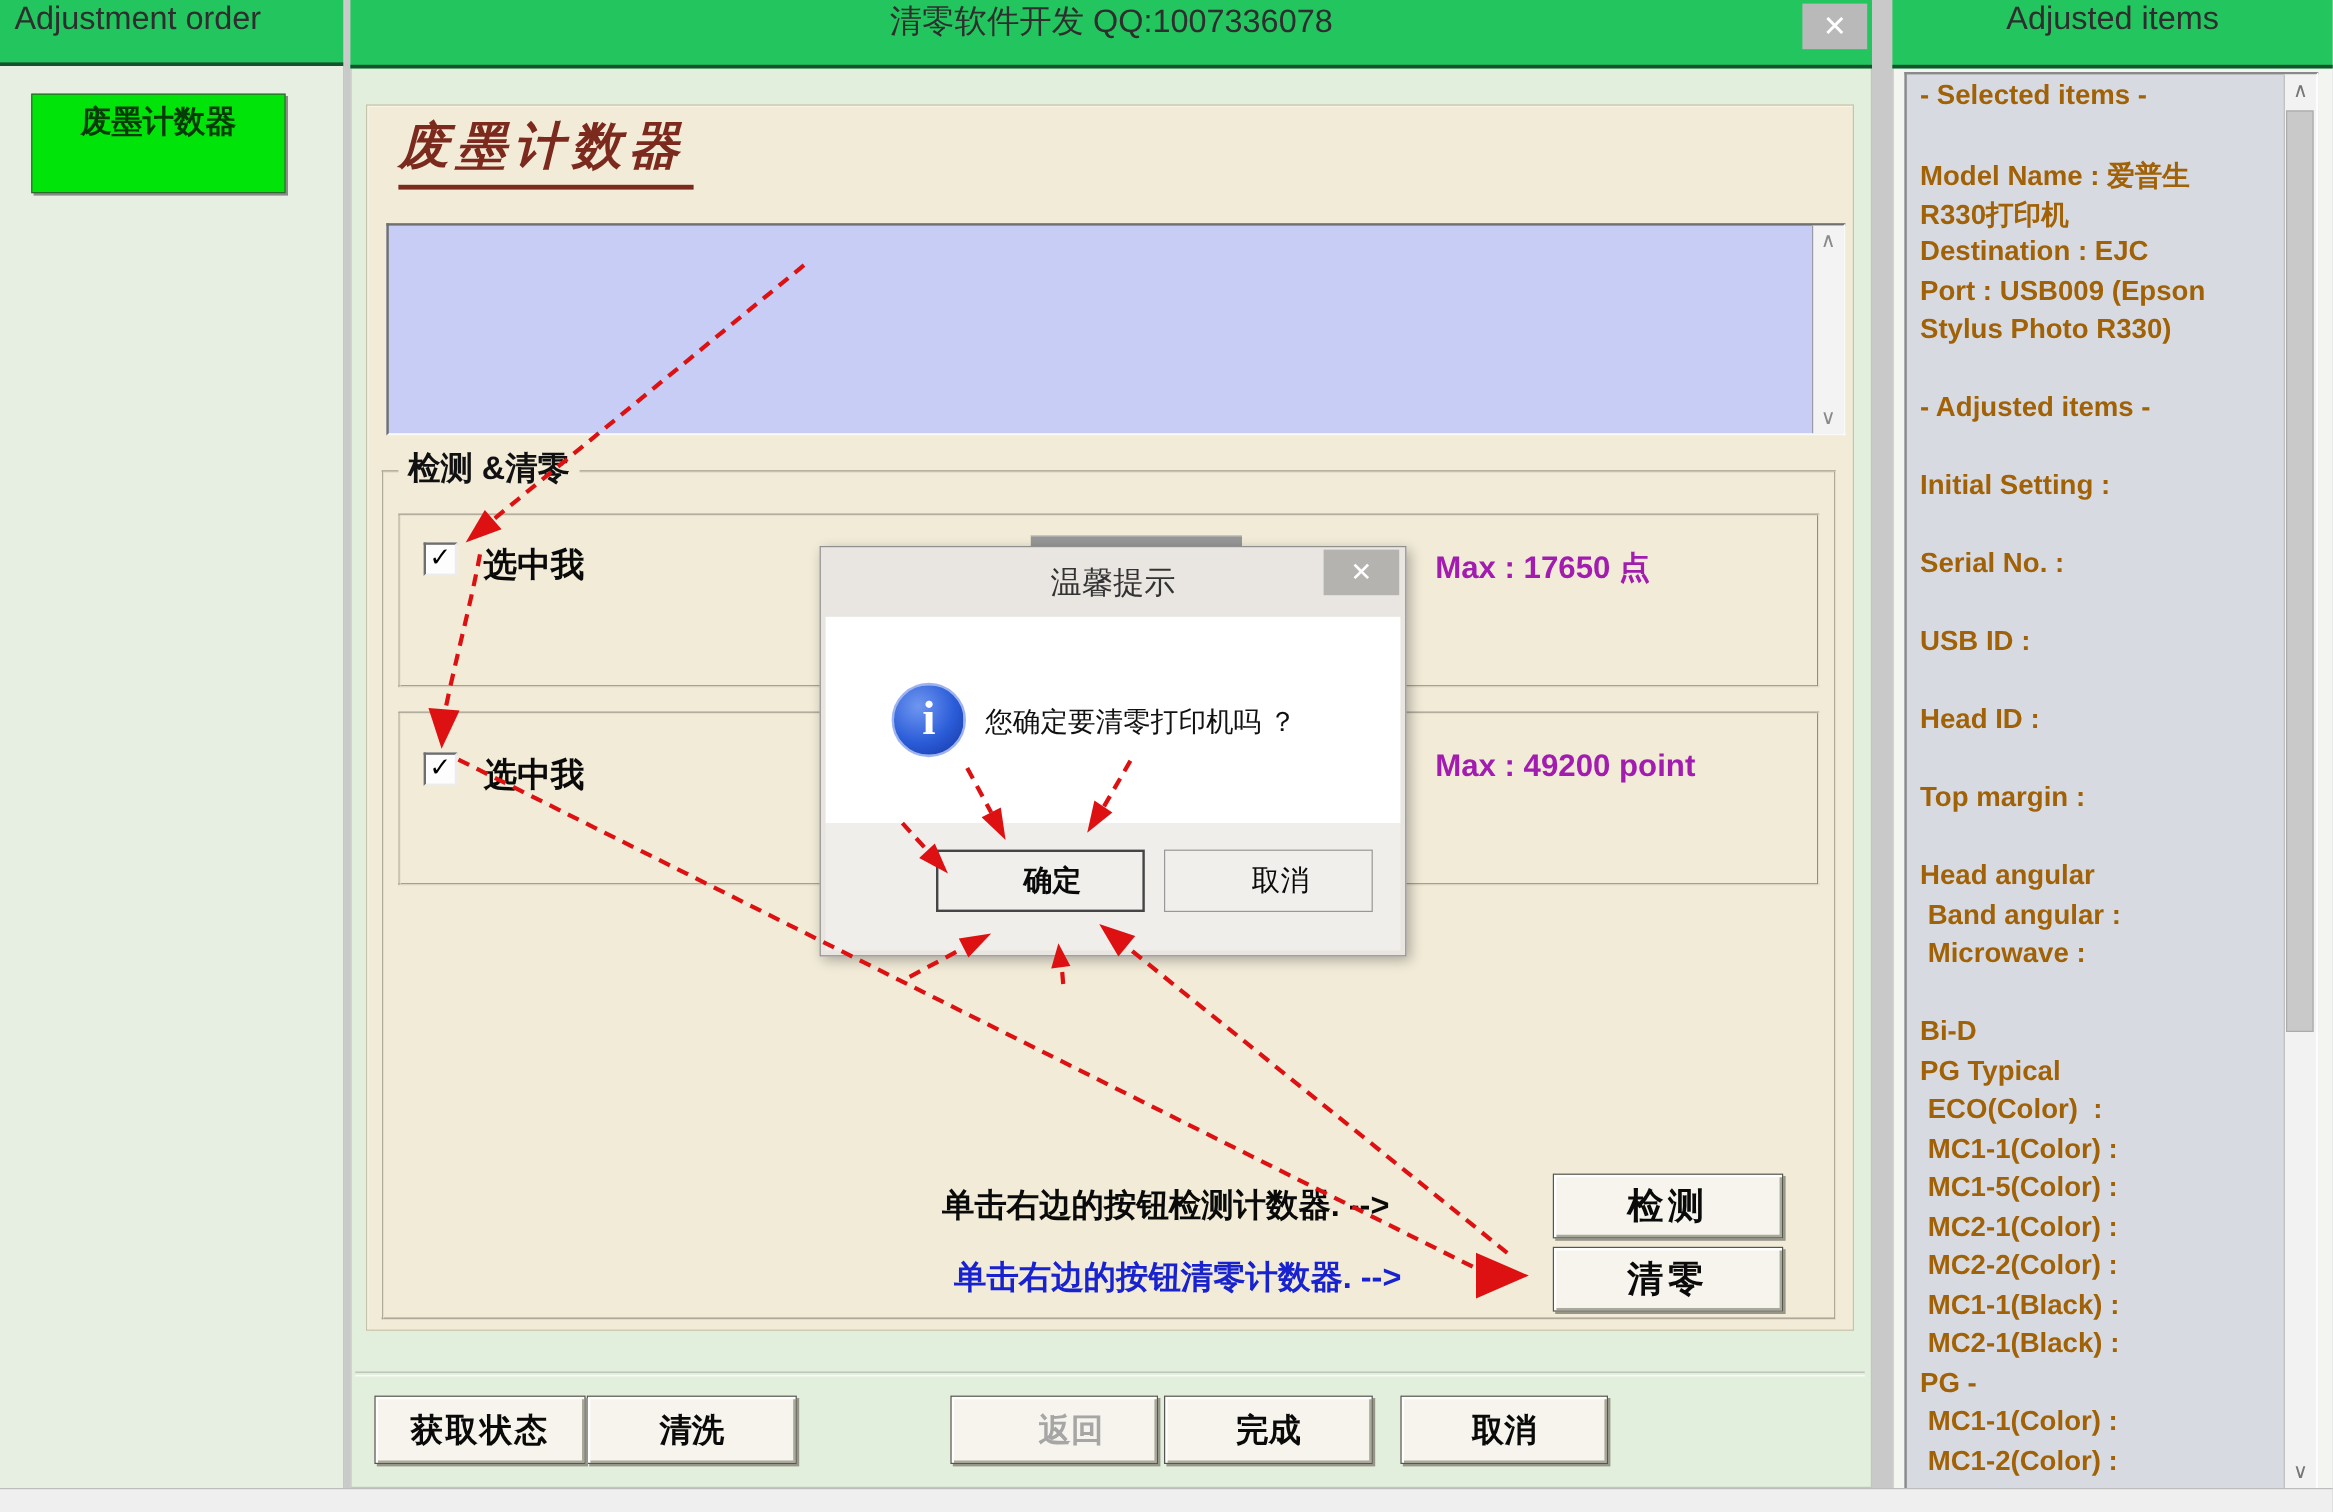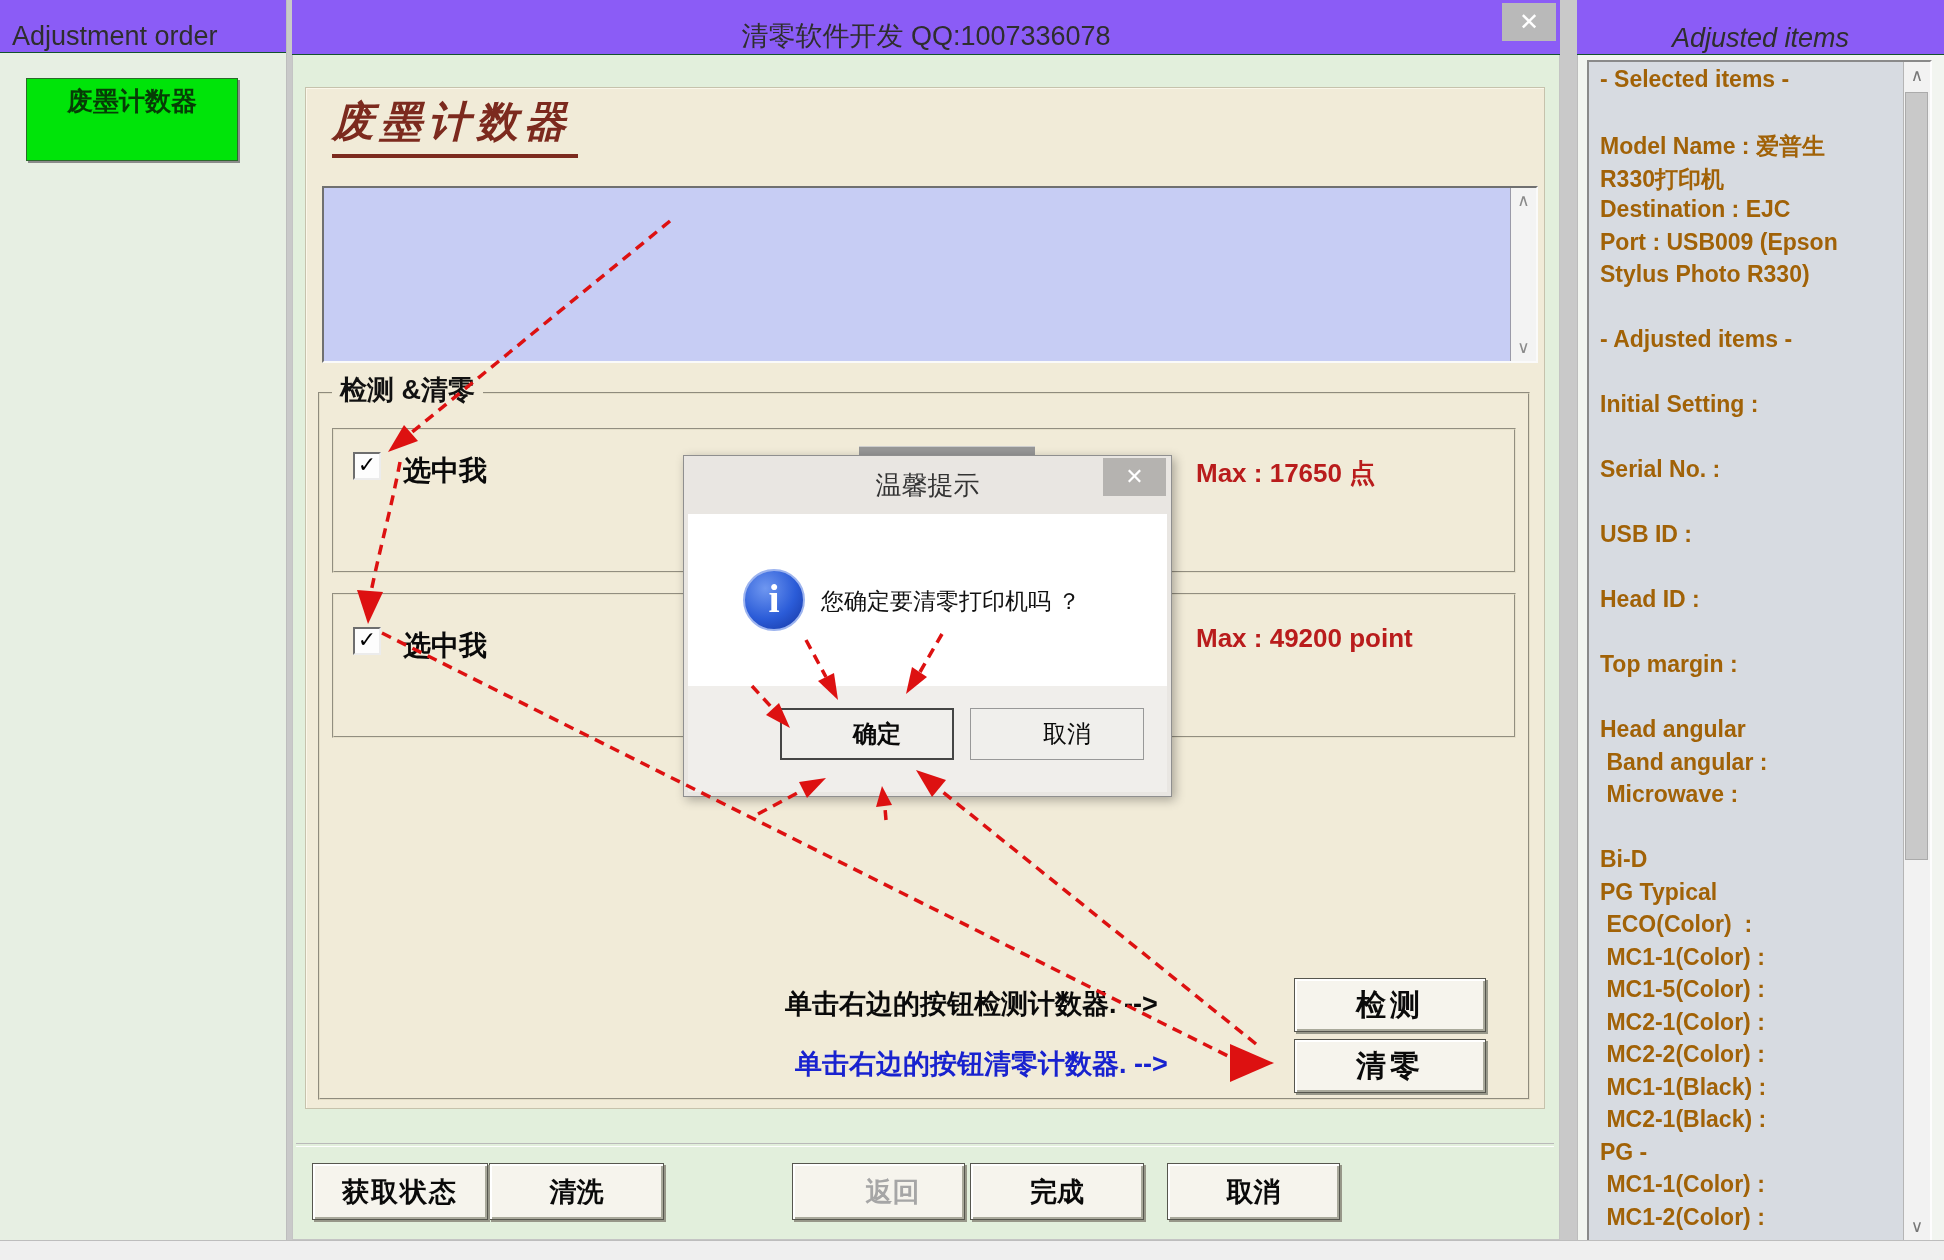--- a/index.html
+++ b/index.html
@@ -1,33 +1,33 @@
 <!DOCTYPE html>
 <html><head>
 <meta charset="utf-8">
 <style>
   html,body{margin:0;padding:0;}
   body{background:#9e9e9e;font-family:"Liberation Sans","DejaVu Sans",sans-serif;}
   .screen{position:relative;width:1944px;height:1260px;background:#c9c9c9;overflow:hidden;}
   .abs{position:absolute;}
 
   
-  .panel-header{background:#8b5cf6;border-bottom:1px solid #14532d;display:flex;align-items:flex-end;}
+  .panel-header{background:#22c55e;border-bottom:3px solid #14532d;display:flex;align-items:flex-start;}
   .panel-title{font-size:27px;color:#2e2e2e;}
 
   .left-window{left:0;top:0;width:286px;height:1240px;background:#e7efe3;border-right:1px solid #bdbdbd;}
   .left-header{left:0;top:0;width:286px;height:52px;}
   .left-title{padding-left:12px;}
 
   .center-window{left:292px;top:0;width:1268px;height:1240px;background:#e2efdc;border:1px solid #c4c4c4;box-sizing:border-box;}
   .center-header{left:292px;top:0;width:1268px;height:54px;justify-content:center;}
   .win-close{left:1502px;top:3px;width:54px;height:38px;background:#b9b9b9;color:#fff;font-size:24px;display:flex;align-items:center;justify-content:center;cursor:pointer;}
 
   .right-window{left:1577px;top:0;width:367px;height:1240px;background:#f2f5f0;border-left:1px solid #bdbdbd;}
-  .right-header{left:1577px;top:0;width:367px;height:54px;justify-content:center;font-style:italic;}
+  .right-header{left:1577px;top:0;width:367px;height:54px;justify-content:center;}
 
   .bottom-strip{left:0;top:1240px;width:1944px;height:20px;background:#efefef;border-top:1px solid #bdbdbd;}
 
   
   .green-btn{left:26px;top:78px;width:212px;height:83px;background:#00e409;border:1px solid #2a6b2a;
     box-shadow:2px 2px 0 #8a8a8a;color:#063d06;font-weight:bold;font-size:26px;text-align:center;padding-top:5px;box-sizing:border-box;cursor:pointer;}
 
   
   .cream{left:305px;top:87px;width:1240px;height:1022px;background:#f1ebd8;border:1px solid #c6c2ac;box-shadow:inset 1px 1px 0 #fbf7ea;box-sizing:border-box;}
   .heading{left:332px;top:94px;font-size:42px;font-style:italic;font-weight:bold;color:#7c2a1e;letter-spacing:6px;border-bottom:4px solid #7c2a1e;padding:0 6px 4px 0;}
@@ -35,21 +35,21 @@
   .lb-scroll{position:absolute;right:0;top:0;width:25px;height:173px;background:#f3f3f3;border-left:1px solid #9a9aa8;}
   .lb-arrow{position:absolute;left:0;width:25px;height:22px;color:#8a8a8a;font-size:17px;text-align:center;line-height:22px;}
 
   .groupbox{left:318px;top:392px;width:1212px;height:708px;border:2px groove #e3ddc6;box-sizing:border-box;}
   .group-label{left:332px;top:372px;font-size:27px;font-weight:bold;color:#111;background:#f1ebd8;padding:0 8px;}
 
   .rowbox{left:332px;width:1184px;height:145px;border:2px groove #e6e0ca;box-sizing:border-box;}
   .checkbox{width:28px;height:28px;background:#fdfdfd;border:2px solid;border-color:#6e6e6e #ececec #ececec #6e6e6e;box-sizing:border-box;
     font-size:22px;line-height:22px;text-align:center;font-weight:bold;color:#000;cursor:pointer;}
   .row-label{font-size:28px;font-weight:bold;color:#0a0a0a;}
-  .max-label{font-size:26px;font-weight:bold;color:#b91c1c;}
+  .max-label{font-size:26px;font-weight:bold;color:#a21caf;}
 
   .hidden-btn-edge{left:859px;top:446px;width:176px;height:8px;background:#979797;border-top:1px solid #cdcdcd;}
 
   .instr{font-size:27px;font-weight:bold;}
   .btn3d{background:#f6f4ed;border:1px solid #56564e;box-shadow:inset 2px 2px 0 #ffffff,inset -2px -2px 0 #a9a99b,2px 2px 0 #979789;
     display:flex;align-items:center;justify-content:center;font-weight:bold;color:#0a0a0a;box-sizing:border-box;cursor:pointer;}
   .action-btn{left:1294px;width:192px;height:54px;font-size:30px;letter-spacing:4px;}
   .divider{left:296px;top:1143px;width:1258px;height:2px;border-top:1px solid #b9b9b9;border-bottom:1px solid #fdfdfd;}
   .bottom-btn{top:1163px;height:57px;font-size:27px;}
   .disabled-text{color:#a6a6a6 !important;padding-left:28px;}

